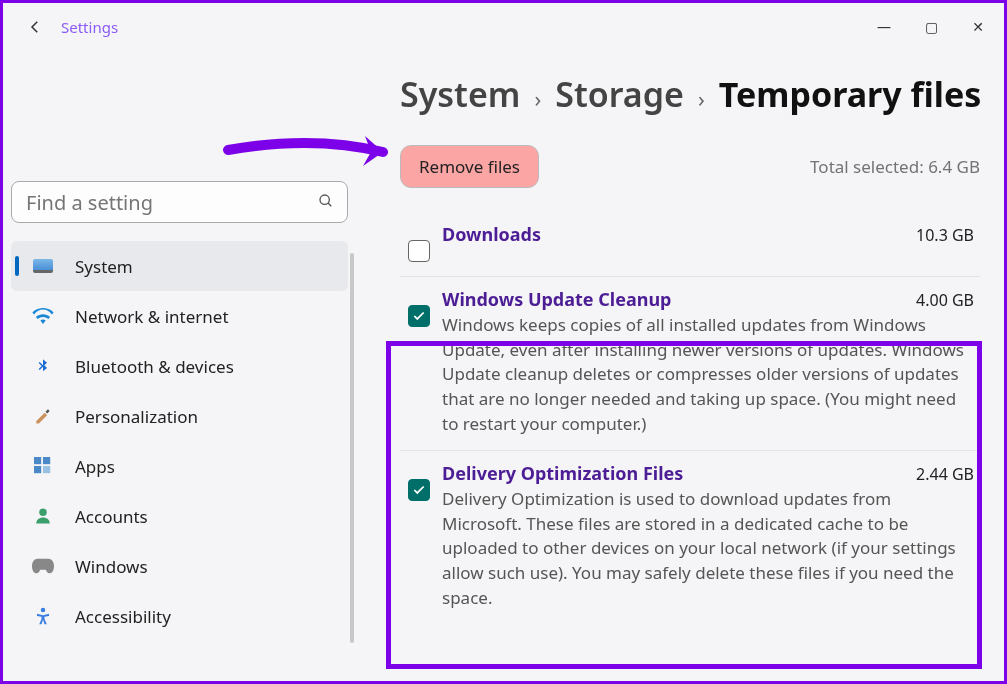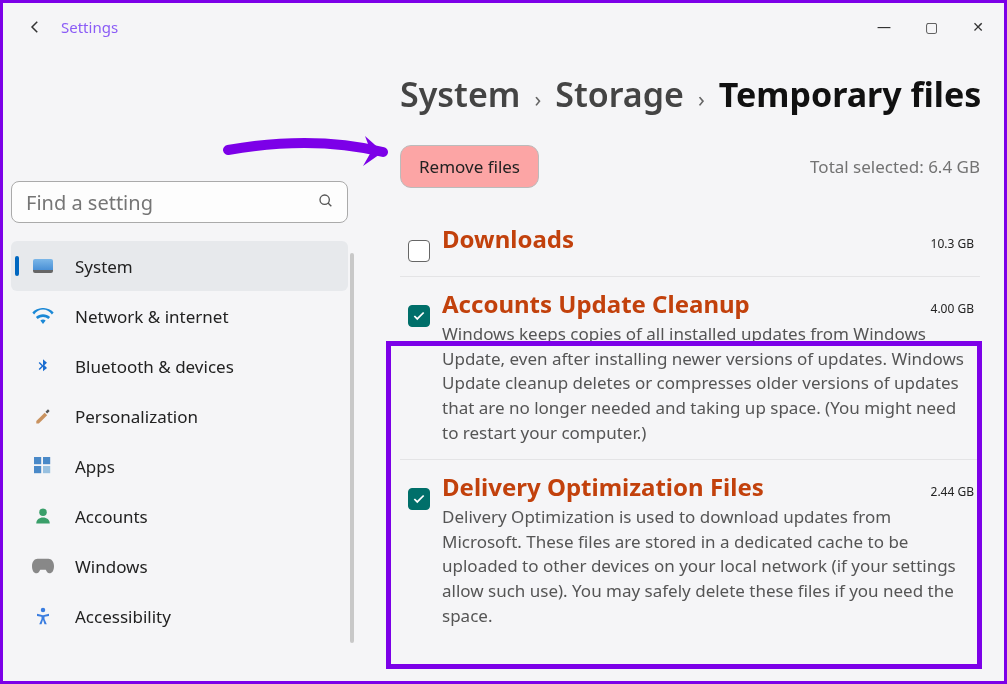--- a/index.html
+++ b/index.html
@@ -30,22 +30,22 @@
     .remove-btn { padding: 9px 18px; font-size: 17px; border: 1px solid #bbb; background: #fca5a5; border-radius: 11px; cursor: pointer; color: #222; }
     .total-text { margin-left: auto; font-size: 17px; color: #737373; }
     .file-list { }
     .file-row { display: flex; align-items: flex-start; padding: 10px 6px 14px 0; border-bottom: 1px solid #e4e4e6; }
     .file-row:last-child { border-bottom: none; }
     .chk { width: 22px; height: 22px; border: 1.5px solid #666; border-radius: 4px; flex-shrink: 0; margin: 18px 12px 0 8px; display: flex; align-items: center; justify-content: center; background: #fff; }
     .chk.checked { background: #006f6a; border-color: #006f6a; }
     .chk.checked svg { stroke: #fff; }
     .file-body { flex: 1; }
     .file-head { display: flex; align-items: baseline; }
-    .file-title { font-size: 24px; font-weight: 700; color: #c2410c; }
-    .file-size { margin-left: auto; font-size: 12px; color: #222; }
+    .file-title { font-size: 18px; font-weight: 700; color: #4c1d95; }
+    .file-size { margin-left: auto; font-size: 16px; color: #222; }
     .file-desc { font-size: 17px; color: #555; line-height: 1.45; margin-top: 2px; }
     .highlight-box { position: absolute; border: 5px solid #7c00e8; pointer-events: none; }
     .hi1 { left: 383px; top: 338px; width: 596px; height: 328px; }
     .arrow { position: absolute; left: 220px; top: 127px; width: 180px; height: 40px; pointer-events: none; }
     .arrow svg { overflow: visible; }
     
     .ico-system { background: linear-gradient(#7bb7e8,#4a90d6); width: 20px; height: 14px; border-radius: 2px; border-bottom: 3px solid #666; }
     .ico-bt { color: #1b6dd1; }
     .ico-net { color: #1b88d6; }
     .ico-time { color: #2288cc; }
@@ -178,21 +178,21 @@
         </div>
       </div>
       <div class="file-row">
         <div class="chk checked">
           <svg width="14" height="14" viewBox="0 0 24 24" fill="none" stroke-width="3">
               <path d="M4 12l5 5L20 6"></path>
             </svg>
         </div>
         <div class="file-body">
           <div class="file-head">
-            <span class="file-title">Accounts Update Cleanup</span>
+            <span class="file-title">Windows Update Cleanup</span>
             <span class="file-size">4.00 GB</span>
           </div>
           <div class="file-desc">Windows keeps copies of all installed updates from Windows Update, even after installing newer versions of updates. Windows Update cleanup deletes or compresses older versions of updates that are no longer needed and taking up space. (You might need to restart your computer.)</div>
         </div>
       </div>
       <div class="file-row">
         <div class="chk checked">
           <svg width="14" height="14" viewBox="0 0 24 24" fill="none" stroke-width="3">
               <path d="M4 12l5 5L20 6"></path>
             </svg>

